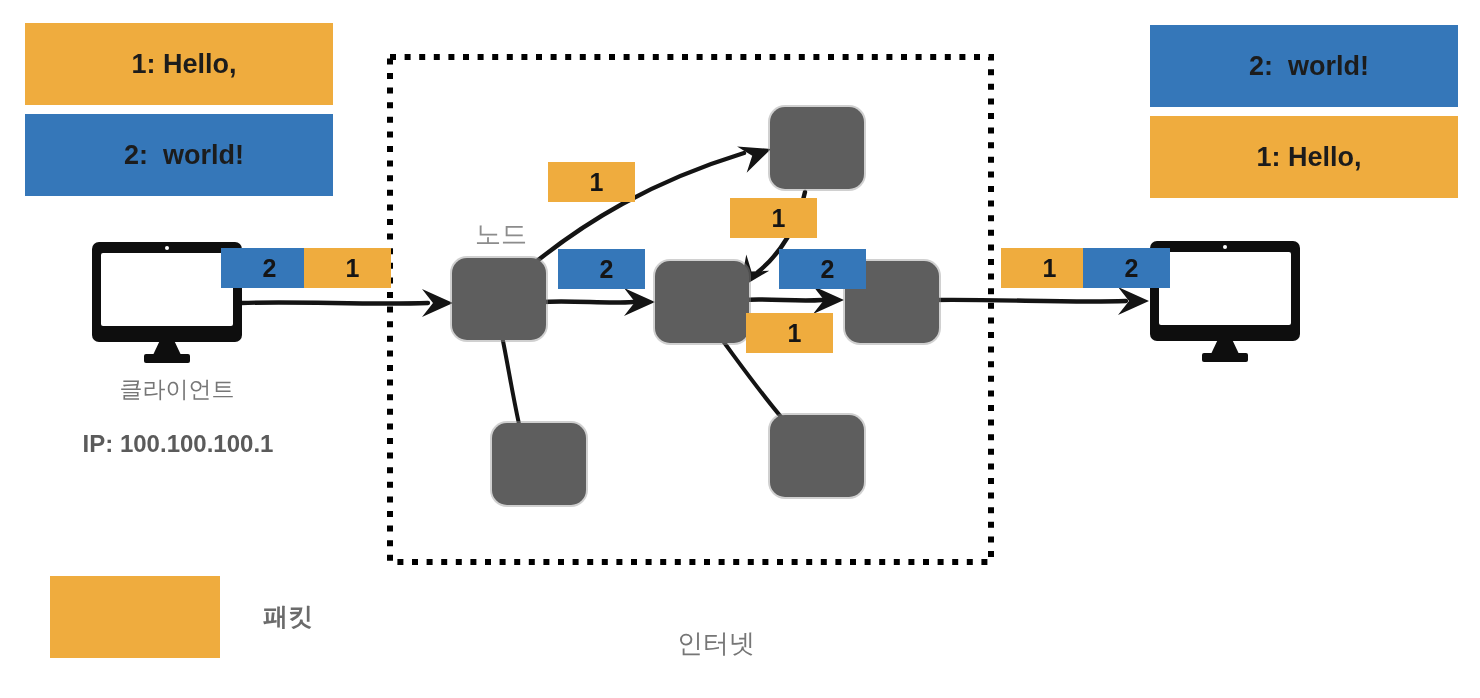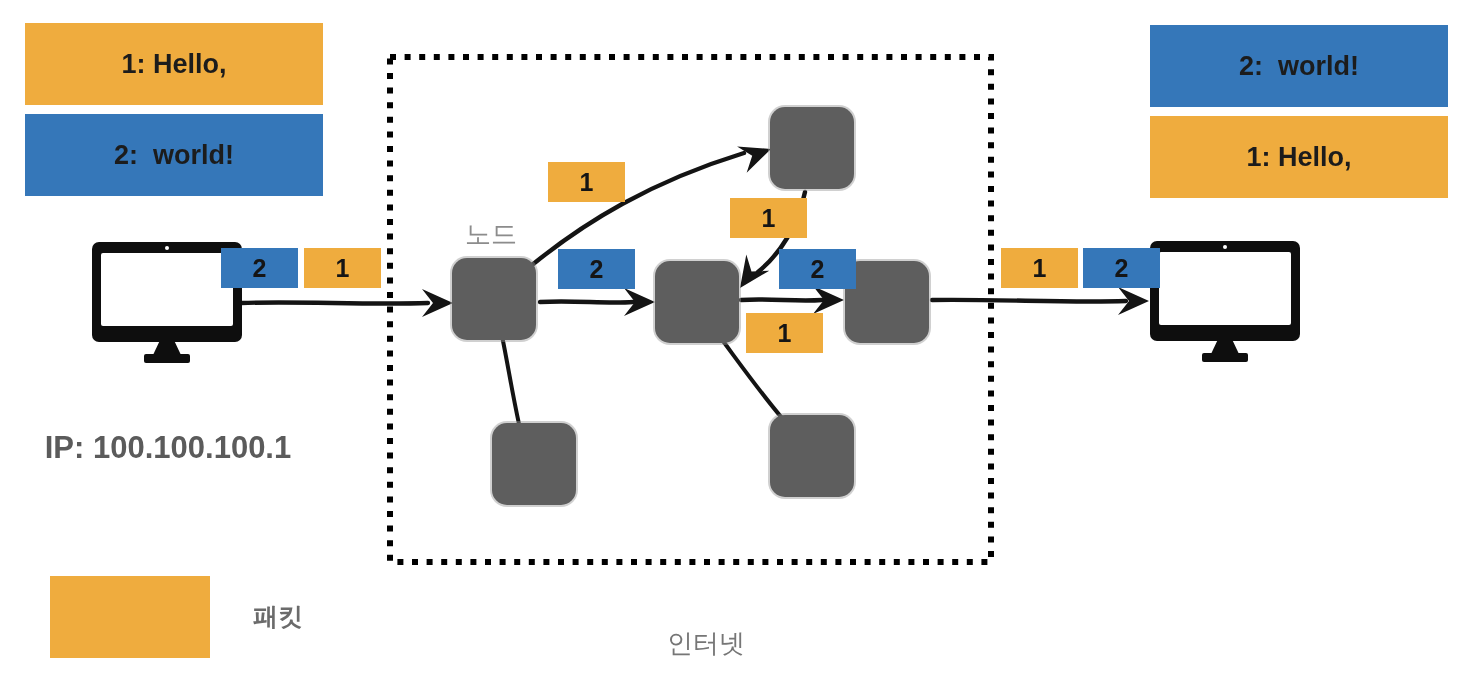--- a/index.html
+++ b/index.html
@@ -7,21 +7,21 @@
     --packet-blue:#3577B9;
     --node-gray:#5E5E5E;
     --arrow-black:#141414;
     --label-gray:#767676;
     --node-label-gray:#8C8C8C;
     --ip-gray:#5B5B5B;
   }
   html,body{margin:0;padding:0;background:#fff;}
   body{font-family:"Liberation Sans","DejaVu Sans",sans-serif;}
   .canvas{position:relative;width:1480px;height:698px;background:#fff;overflow:hidden;}
-  .abs{position:absolute;}
+  .abs{position:absolute;padding-left:10px;}
   svg.layer{position:absolute;left:0;top:0;width:1480px;height:698px;pointer-events:none;}
 
   
   .msg{width:298px;height:82px;display:flex;align-items:center;justify-content:center;
        font-weight:bold;font-size:27px;color:#1c1c1c;white-space:pre;}
   .msg.orange{background:var(--packet-orange);}
   .msg.blue{background:var(--packet-blue);}
 
   
   .pkt{width:77px;height:40px;display:flex;align-items:center;justify-content:center;
@@ -36,21 +36,21 @@
   
   .monitor{width:150px;height:126px;}
   .monitor .screen{position:absolute;left:0;top:0;width:150px;height:100px;background:#0e0e0e;border-radius:7px;}
   .monitor .glass{position:absolute;left:9px;top:11px;width:132px;height:73px;background:#fff;border-radius:2px;}
   .monitor .cam{position:absolute;left:73px;top:4px;width:4px;height:4px;border-radius:50%;background:#fff;}
   .monitor .neck{position:absolute;left:61px;top:100px;width:28px;height:13px;background:#0e0e0e;
                  clip-path:polygon(22% 0,78% 0,100% 100%,0 100%);}
   .monitor .base{position:absolute;left:52px;top:112px;width:46px;height:9px;background:#0e0e0e;border-radius:2px;}
 
   .station-label{font-size:23px;color:var(--label-gray);text-align:center;}
-  .ip-label{font-size:31px;font-weight:bold;color:var(--ip-gray);text-align:center;white-space:nowrap;}
+  .ip-label{font-size:24px;font-weight:bold;color:var(--ip-gray);text-align:center;white-space:nowrap;}
   .zone-label{font-size:26px;color:var(--label-gray);margin-top:37px;}
   .node-label{font-size:26px;color:var(--node-label-gray);font-weight:normal;}
   .legend-label{font-size:25px;font-weight:bold;color:#6b6b6b;}
   .legend-swatch{width:160px;height:82px;background:var(--packet-orange);}
 </style>
 </head>
 <body>
 
 <div class="canvas">
 
@@ -121,20 +121,21 @@
 
   <div class="abs pkt orange" style="left:548px;top:162px;">1</div>
   <div class="abs pkt blue" style="left:558px;top:249px;">2</div>
   <div class="abs pkt orange" style="left:730px;top:198px;">1</div>
   <div class="abs pkt blue" style="left:779px;top:249px;">2</div>
   <div class="abs pkt orange" style="left:746px;top:313px;">1</div>
 
   <div class="abs pkt orange" style="left:1001px;top:248px;">1</div>
   <div class="abs pkt blue" style="left:1083px;top:248px;">2</div>
 
+  <div class="abs station-label" style="left:67px;top:374px;width:200px;">클라이언트</div>
   <div class="abs ip-label" style="left:23px;top:430px;width:290px;">IP: 100.100.100.1</div>
 
 
   <div class="abs node-label" style="left:465px;top:217px;">노드</div>
   <div class="abs zone-label" style="left:667px;top:589px;">인터넷</div>
 
   <div class="abs legend-swatch" style="left:50px;top:576px;"></div>
   <div class="abs legend-label" style="left:253px;top:600px;">패킷</div>
 
 </div>

